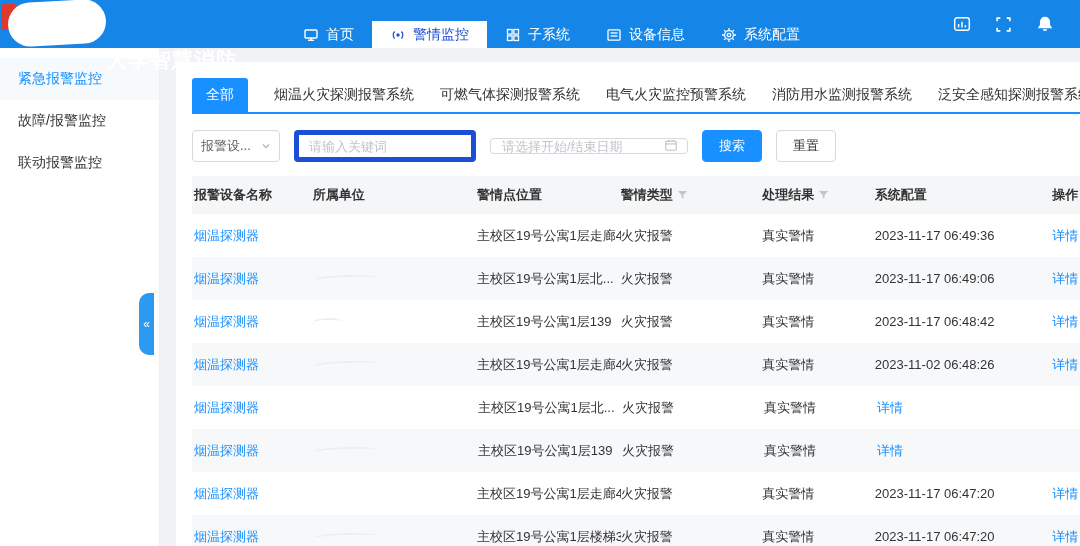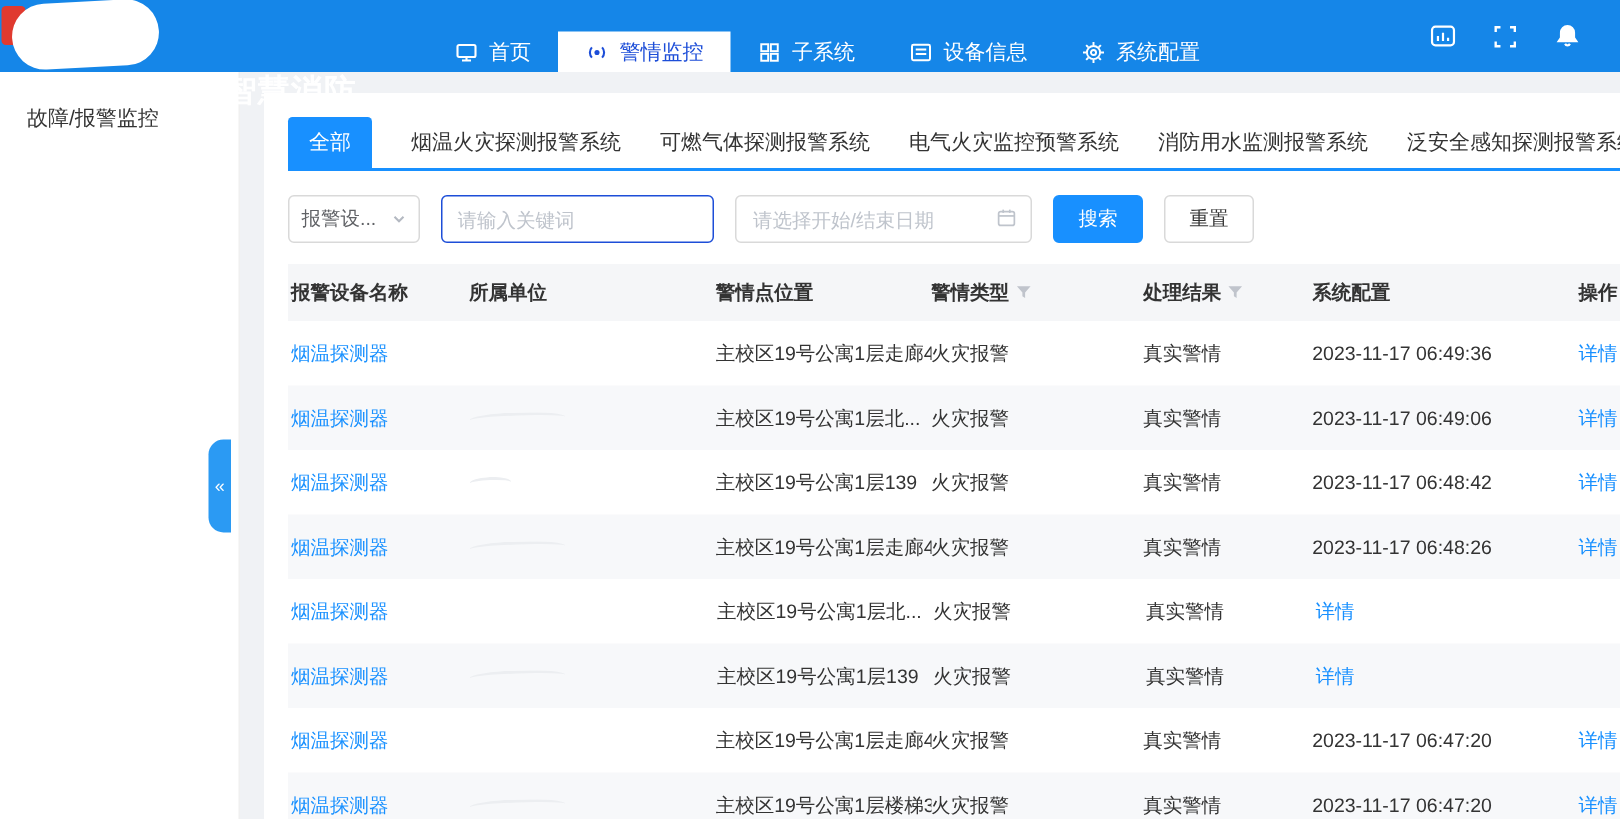--- a/index.html
+++ b/index.html
@@ -35,23 +35,23 @@
   .card { margin:14px 0 0 16px; background:#fff; height:calc(100% - 14px); padding:16px 0 0 16px; overflow:hidden; }
 
   
   .tabs { display:flex; gap:26px; align-items:flex-end; border-bottom:2px solid #1890ff; }
   .tab { font-size:14px; color:#333; padding:8px 0; cursor:pointer; white-space:nowrap; }
   .tab.active { background:#1890ff; color:#fff; padding:8px 14px; border-radius:3px 3px 0 0; }
 
   
   .filters { display:flex; gap:14px; margin-top:16px; align-items:center; }
   .select { width:88px; height:32px; border:1px solid #d9d9d9; border-radius:4px; display:flex; align-items:center; justify-content:space-between; padding:0 8px; font-size:13px; color:#606266; background:#fff; cursor:pointer; }
-  .txt-input { width:182px; height:32px; border:1px solid #1d4ed8; border-radius:4px; padding:0 10px; font-size:13px; color:#333; outline:none; }
+  .txt-input { width:182px; height:32px; border:5px solid #1d4ed8; border-radius:4px; padding:0 10px; font-size:13px; color:#333; outline:none; }
   input::placeholder { color:#bfc4cc; }
-  .date-box { width:198px; height:32px; border:1px solid #d9d9d9; border-radius:4px; display:flex; align-items:center; padding:0 9px; gap:6px; background:#fff; }
+  .date-box { width:198px; height:16px; border:1px solid #d9d9d9; border-radius:4px; display:flex; align-items:center; padding:0 9px; gap:6px; background:#fff; }
   .date-box input { border:none; outline:none; flex:1; font-size:13px; min-width:0; background:transparent; }
   .btn { height:32px; padding:0 16px; border-radius:4px; font-size:13px; cursor:pointer; font-family:inherit; }
   .btn-primary { background:#1890ff; color:#fff; border:1px solid #1890ff; }
   .btn-default { background:#fff; color:#333; border:1px solid #d9d9d9;text-align:right; }
 
   
   .table { min-width:950px; margin-top:14px; font-size:13px; }
   .thead { display:flex; background:#f5f6f8; height:38px; align-items:center; color:#333; font-weight:700; }
   .tbody .tr { display:flex; height:43px; align-items:center; }
   .tbody .tr:nth-child(even) { background:#f7f8fa; }
@@ -155,22 +155,28 @@
             <path d="M8 2a4 4 0 0 1 4 4v3l1.5 2.2H2.5L4 9V6a4 4 0 0 1 4-4z"></path>
             <path d="M6.6 12.6a1.5 1.5 0 0 0 2.8 0" fill="none" stroke-width="1.3"></path>
           </svg>
       </span>
     </div>
   </div>
 
   <div class="body-row">
 
     <div class="sidebar">
+      <div class="side-item active">
+        <span>紧急报警监控</span>
+      </div>
       <div class="side-item">
         <span>故障/报警监控</span>
+      </div>
+      <div class="side-item">
+        <span>联动报警监控</span>
       </div>
     </div>
 
     <div class="collapse-handle">
       <span>«</span>
     </div>
 
     <div class="main">
       <div class="card">
 
@@ -284,21 +290,21 @@
             <div class="tr">
               <div class="td c1">
                   <a class="link">烟温探测器</a>
                 </div>
               <div class="td c2">
                   <span class="scribble"></span>
                 </div>
               <div class="td c3">主校区19号公寓1层走廊4</div>
               <div class="td c4">火灾报警</div>
               <div class="td c5">真实警情</div>
-              <div class="td c6">2023-11-17 06:48:26</div>
+              <div class="td c6">2023-11-02 06:48:26</div>
               <div class="td c7">
                   <a class="link">详情</a>
                 </div>
             </div>
 
             <div class="tr">
               <div class="td c1">
                   <a class="link">烟温探测器</a>
                 </div>
               <div class="td c2"></div>

